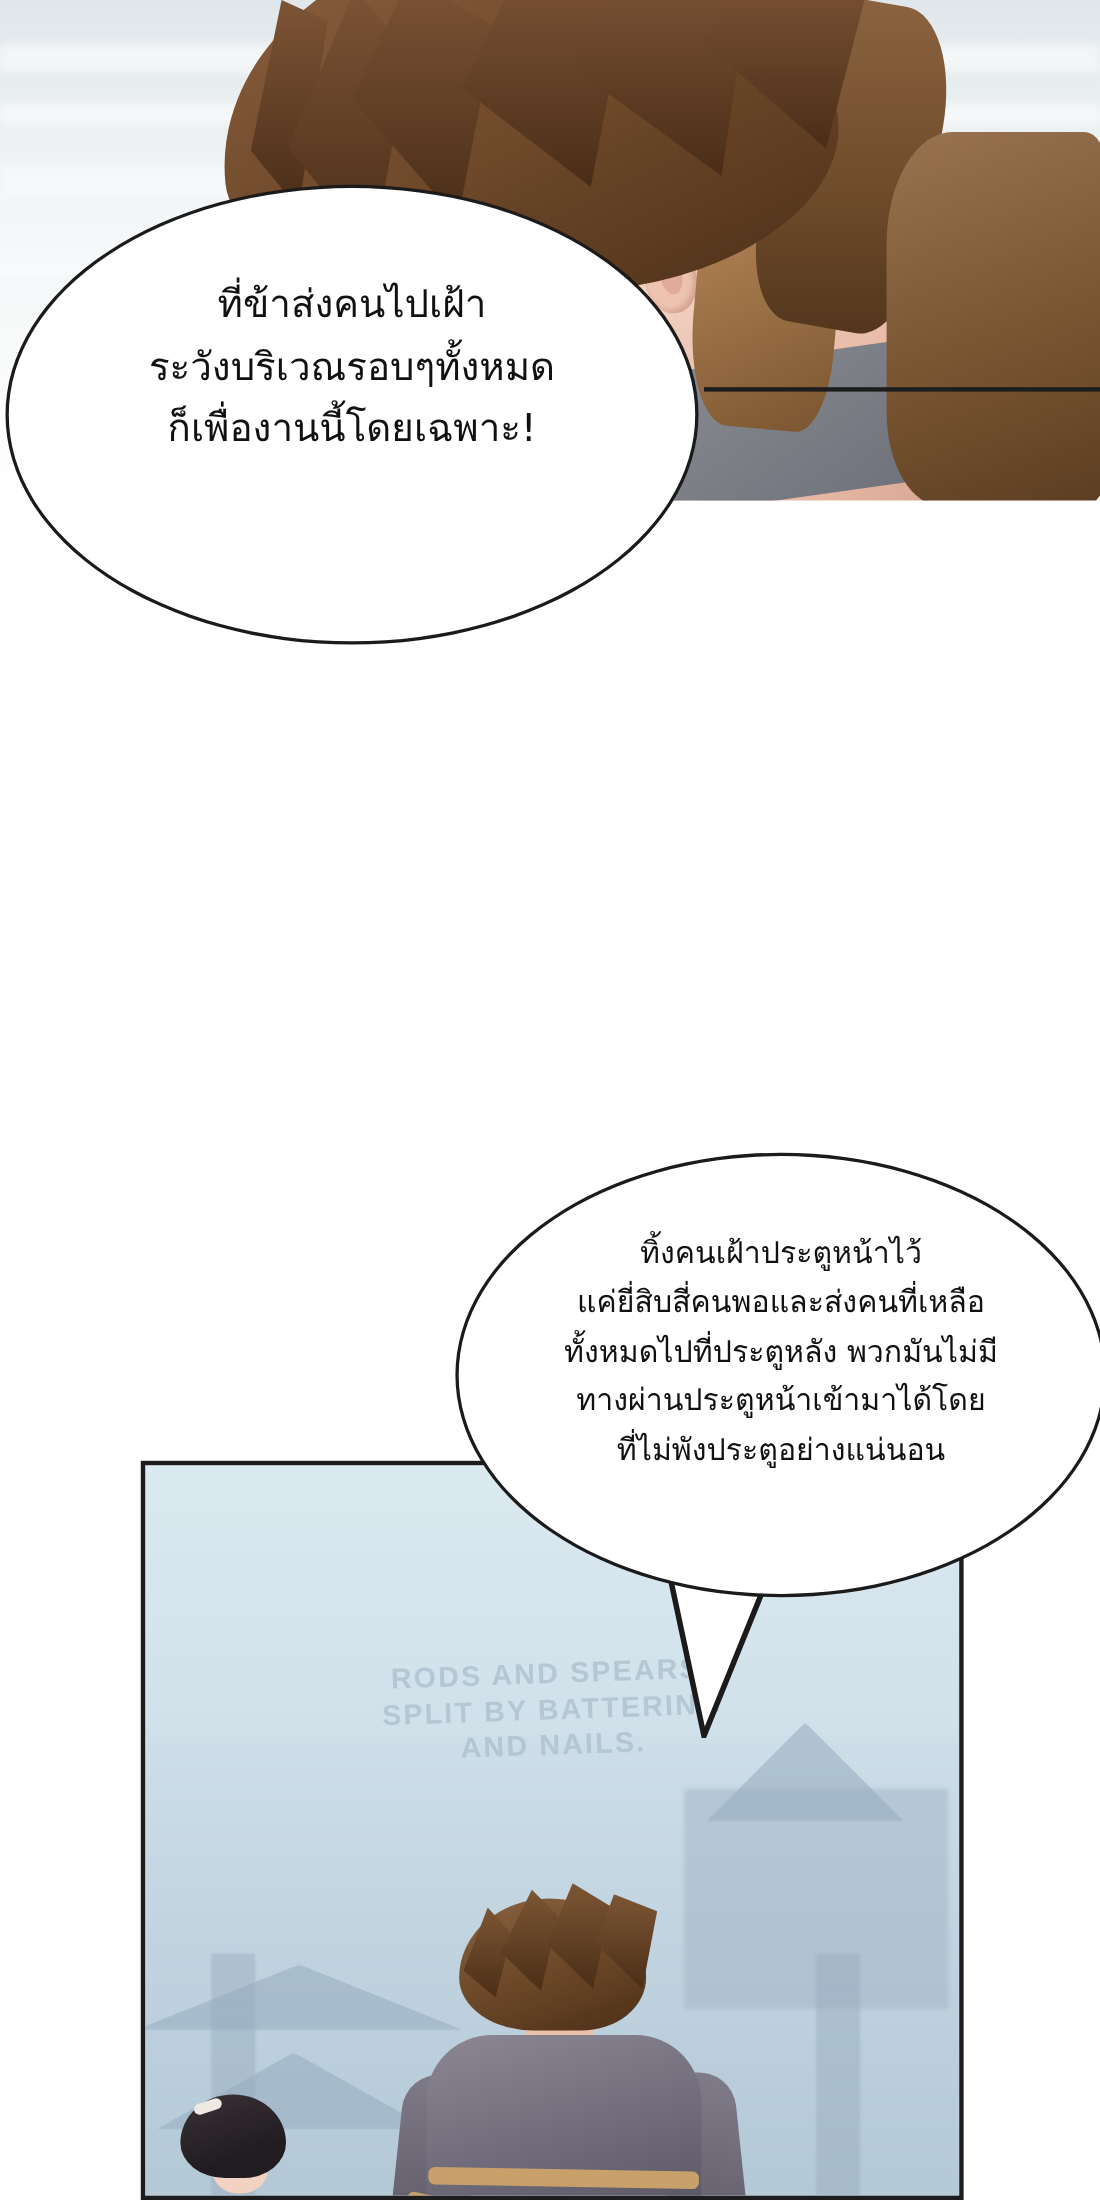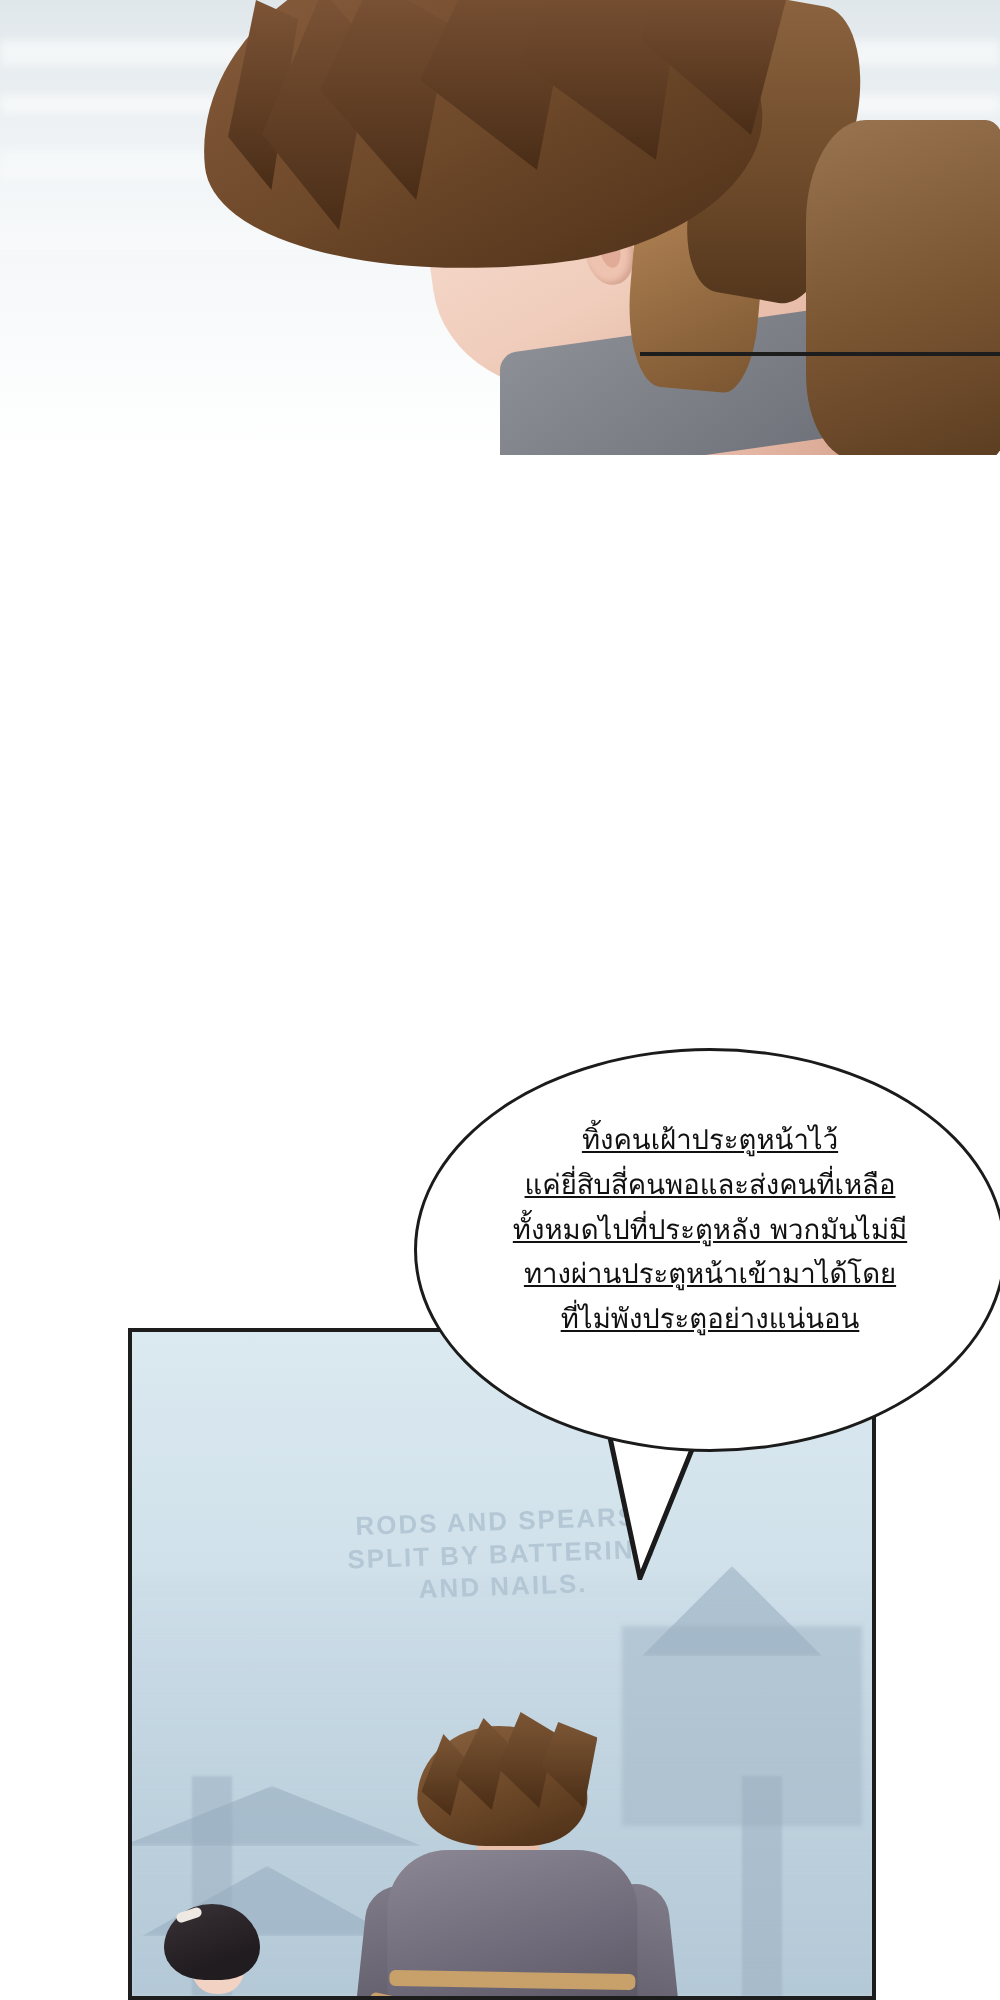--- a/index.html
+++ b/index.html
@@ -369,21 +369,20 @@
   .bubble-2 .bubble-text {
     position: absolute;
     left: 48px;
     right: 48px;
     top: 66px;
     text-align: center;
     font-size: 27.5px;
     line-height: 1.63;
     color: #111111;
     white-space: pre-line;
-    text-decoration: underline;
   }
   .tail-2 {
     position: absolute;
     left: 596px;
     top: 1400px;
     width: 120px;
     height: 180px;
     z-index: 4;
   }
 </style>
@@ -412,20 +411,25 @@
     <div class="hair-spike hs1"></div>
     <div class="hair-spike hs2"></div>
     <div class="hair-spike hs3"></div>
     <div class="hair-spike hs4"></div>
     <div class="hair-spike hs5"></div>
     <div class="hair-spike hs6"></div>
 
     <div class="panel-top-divider right"></div>
   </div>
 
+  <div class="bubble bubble-1">
+    <div class="bubble-text">ที่ข้าส่งคนไปเฝ้า
+ระวังบริเวณรอบๆทั้งหมด
+ก็เพื่องานนี้โดยเฉพาะ!</div>
+  </div>
 
   <svg class="tail-2" viewBox="0 0 120 180">
     <polygon points="6,0 112,10 44,178" fill="#ffffff" stroke="#1b1b1b" stroke-width="5"></polygon>
     <rect x="2" y="0" width="112" height="16" fill="#ffffff"></rect>
   </svg>
 
   <div class="panel-bottom">
     <div class="bg-town"></div>
     <div class="roof roof-r"></div>
     <div class="roof roof-r2"></div>

